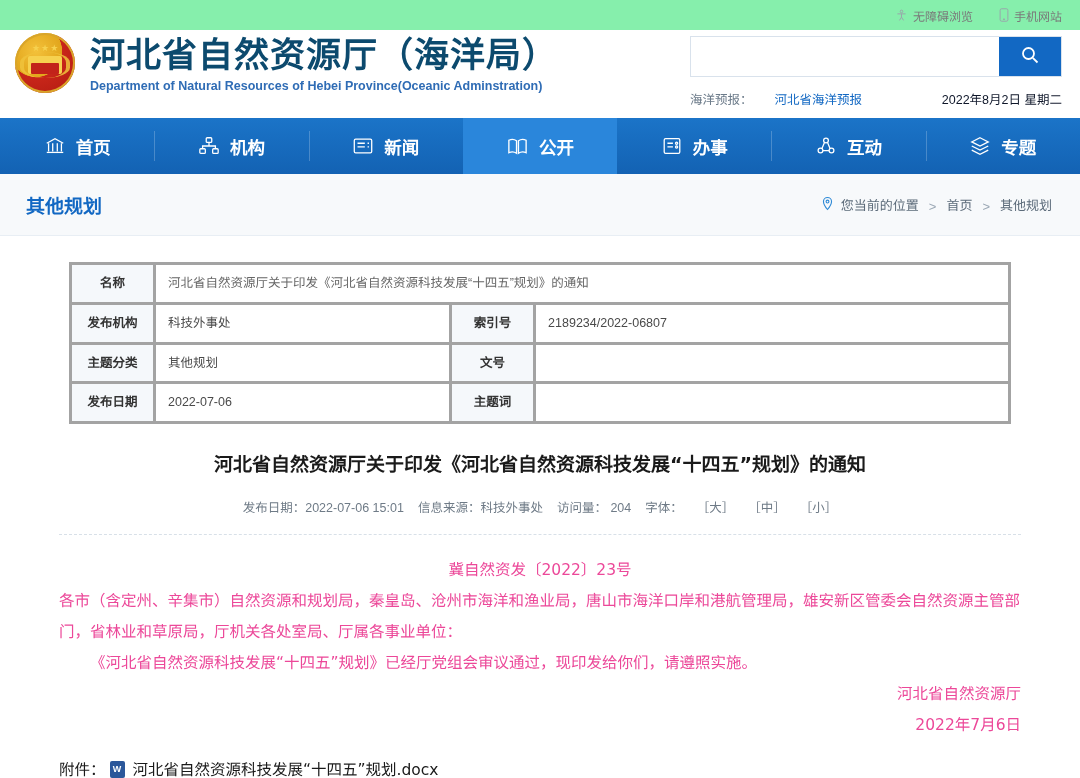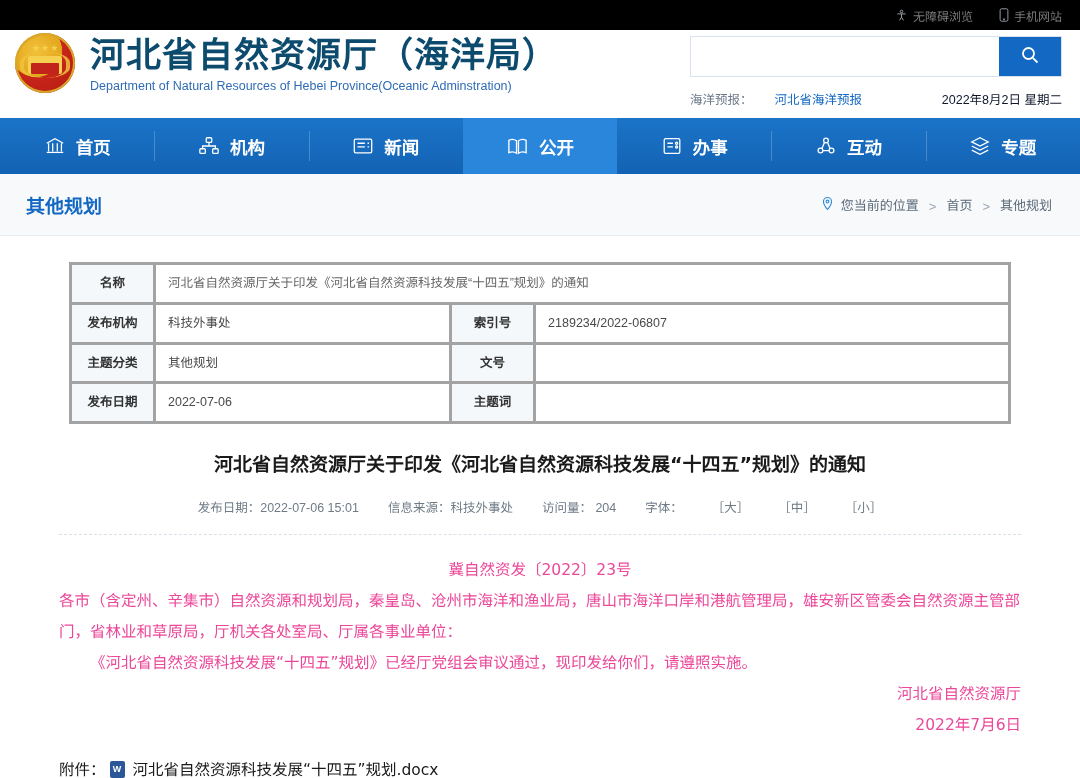--- a/index.html
+++ b/index.html
@@ -13,21 +13,21 @@
 
   
   .topbar {
     height: 30px;
     display: flex;
     align-items: center;
     justify-content: flex-end;
     padding-right: 18px;
     font-size: 12px;
     color: #7a7a7a;
-    background: #000000;
+    background: #86efac;
   }
   .topbar .util {
     display: flex;
     align-items: center;
     gap: 5px;
     margin-left: 26px;
     cursor: pointer;
   }
   .topbar .util svg { display: block; }
 
@@ -99,21 +99,21 @@
     font-weight: bold;
     color: #0c4a6e;
     letter-spacing: 1px;
     line-height: 1.15;
     margin: 2px 0 0 0;
     white-space: nowrap;
   }
   .brand-text .title-en {
     font-size: 12.5px;
     color: #2f6cb5;
-    font-weight: normal;
+    font-weight: bold;
     margin-top: 4px;
     white-space: nowrap;
   }
 
   .header-right {
     margin-left: auto;
     width: 372px;
     padding-top: 6px;
   }
   .searchbox {
@@ -258,21 +258,21 @@
     line-height: 1.5;
   }
   .doc-sub {
     margin: 18px auto 0 auto;
     width: 900px;
     text-align: center;
     font-size: 12.5px;
     color: #6f7b87;
     display: flex;
     justify-content: center;
-    gap: 29px;
+    gap: 14px;
     align-items: center;
   }
   .doc-sub .fs { cursor: pointer; }
   .divider {
     width: 962px;
     margin: 18px auto 0 auto;
     border-top: 1px dashed #d8e0e8;
   }
 
   .doc-body {

